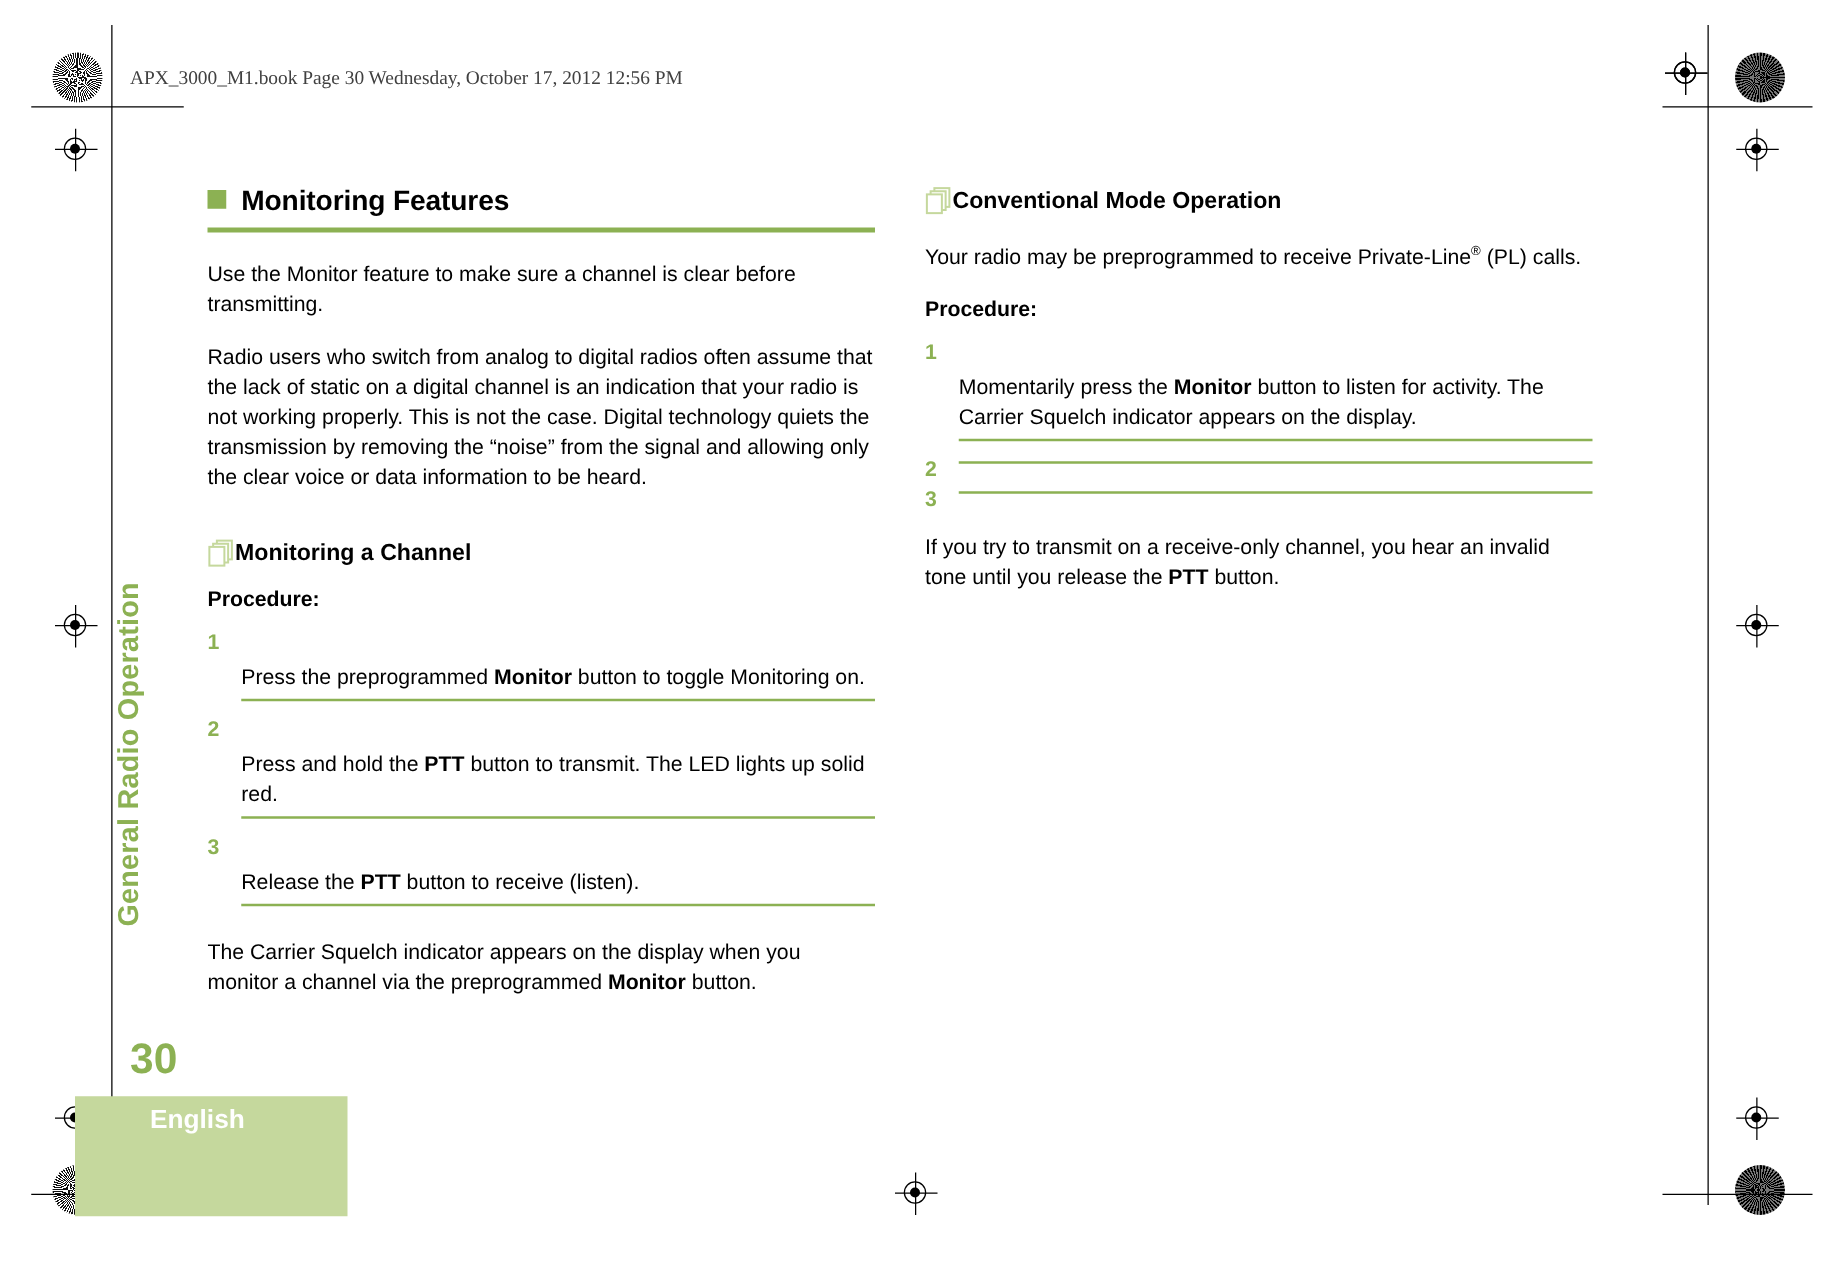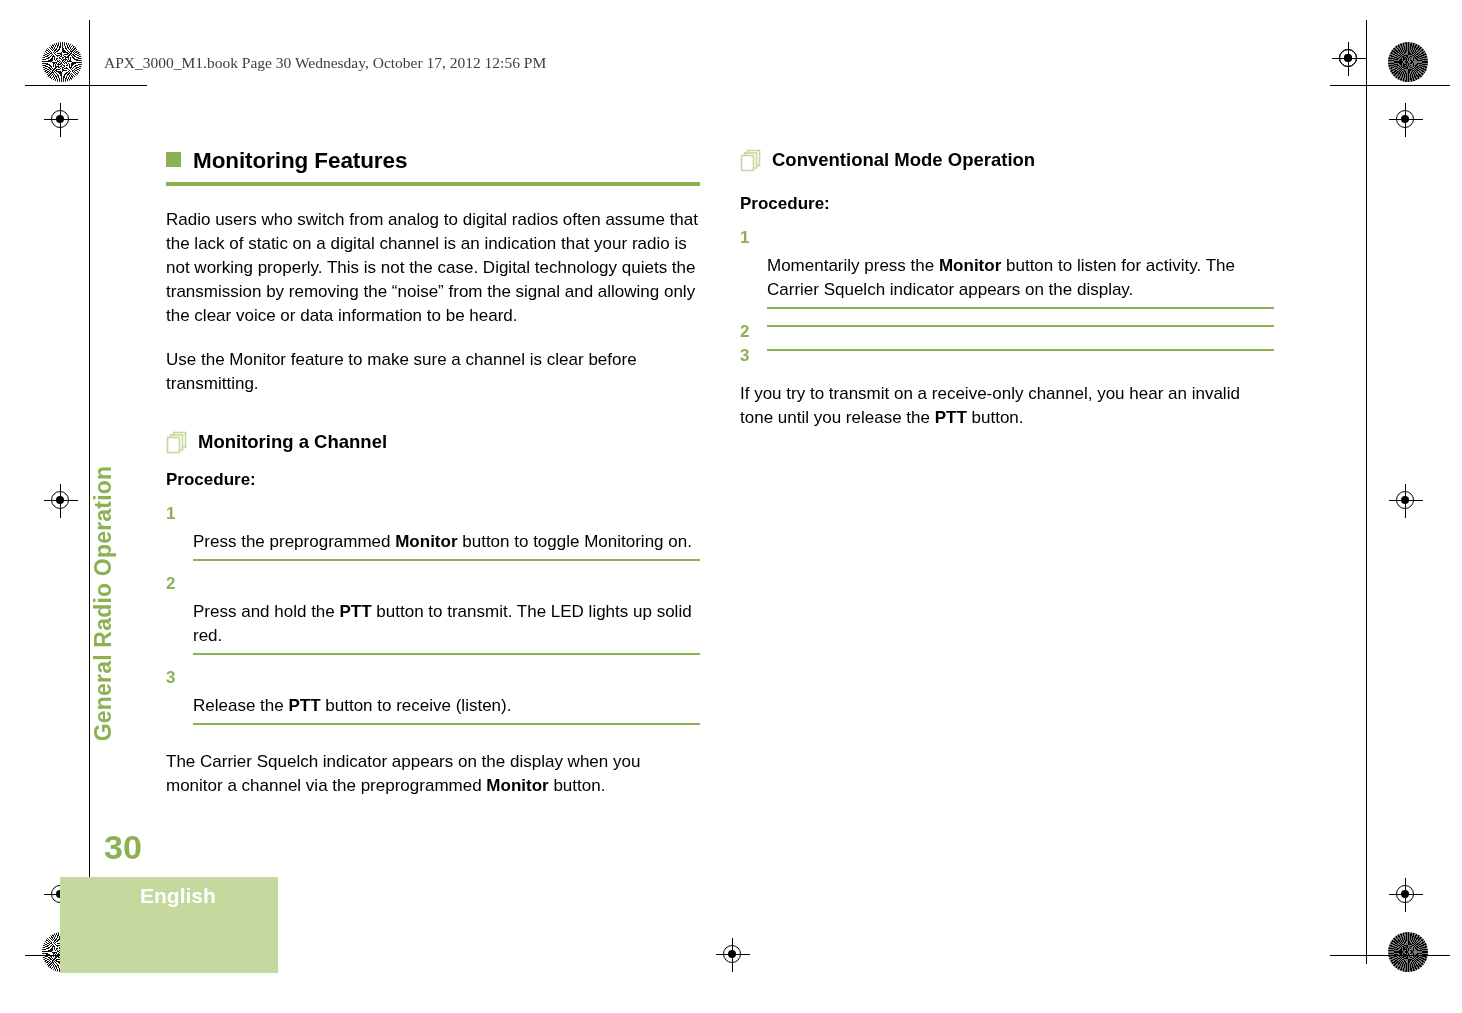--- a/index.html
+++ b/index.html
@@ -131,21 +131,20 @@
     height: 4px;
     background: #8CB153;
     margin-top: 8px;
     width: 100%;
   }
 
   
   .sub-head {
     display: flex;
     align-items: center;
-    gap: 10px;
     margin-top: 0;
   }
   .pages-icon {
     width: 22px;
     height: 24px;
     flex: 0 0 auto;
     position: relative;
     top: 1px;
   }
   .sub-title {
@@ -220,21 +219,21 @@
   .lang-tab {
     position: absolute;
     left: 60px;
     top: 877px;
     width: 218px;
     height: 96px;
     background: #C5D89D;
   }
   .lang-label {
     position: absolute;
-    left: 140px;
+    left: 120px;
     top: 884px;
     font-size: 21px;
     font-weight: bold;
     color: #ffffff;
   }
 </style>
 </head>
 <body>
 
 <div class="rosette" style="left:42px; top:42px;"></div>
@@ -319,22 +318,22 @@
 <div class="col col-left">
 
   <div class="section-head">
     <span class="sq-bullet"></span>
     <span class="section-title">Monitoring Features</span>
   </div>
   <div class="head-rule"></div>
 
   <div style="height:22px"></div>
 
+  <p class="body tight">Use the Monitor feature to make sure a channel is clear before transmitting.</p>
   <p class="body">Radio users who switch from analog to digital radios often assume that the lack of static on a digital channel is an indication that your radio is not working properly. This is not the case. Digital technology quiets the transmission by removing the “noise” from the signal and allowing only the clear voice or data information to be heard.</p>
-  <p class="body tight">Use the Monitor feature to make sure a channel is clear before transmitting.</p>
 
   <div style="height:16px"></div>
 
   <div class="sub-head">
     <span class="pages-icon">
       <svg viewBox="0 0 22 24" width="22" height="24" aria-hidden="true">
         <rect x="7.5" y="1.5" width="12" height="15" fill="#ffffff" stroke="#C5D89D" stroke-width="1.6"></rect>
         <rect x="4.5" y="4.0" width="12" height="15" fill="#ffffff" stroke="#C5D89D" stroke-width="1.6"></rect>
         <rect x="1.5" y="6.5" width="12" height="15" fill="#ffffff" stroke="#C5D89D" stroke-width="1.6"></rect>
       </svg>
@@ -383,20 +382,21 @@
         <rect x="7.5" y="1.5" width="12" height="15" fill="#ffffff" stroke="#C5D89D" stroke-width="1.6"></rect>
         <rect x="4.5" y="4.0" width="12" height="15" fill="#ffffff" stroke="#C5D89D" stroke-width="1.6"></rect>
         <rect x="1.5" y="6.5" width="12" height="15" fill="#ffffff" stroke="#C5D89D" stroke-width="1.6"></rect>
       </svg>
     </span>
     <span class="sub-title">Conventional Mode Operation</span>
   </div>
 
   <div style="height:22px"></div>
 
+  <p class="body" id="intro-right">Your radio may be preprogrammed to receive Private-Line<sup>®</sup> (PL) calls.</p>
 
   <p class="proc-label">Procedure:</p>
 
   <div class="steps" id="steps-right">
       <div class="step">
         <div class="step-num">1</div>
         <div class="step-body">
           <div class="step-text">Momentarily press the <b>Monitor</b> button to listen for activity. The Carrier Squelch indicator appears on the display.</div>
           <div class="step-rule"></div>
         </div>

